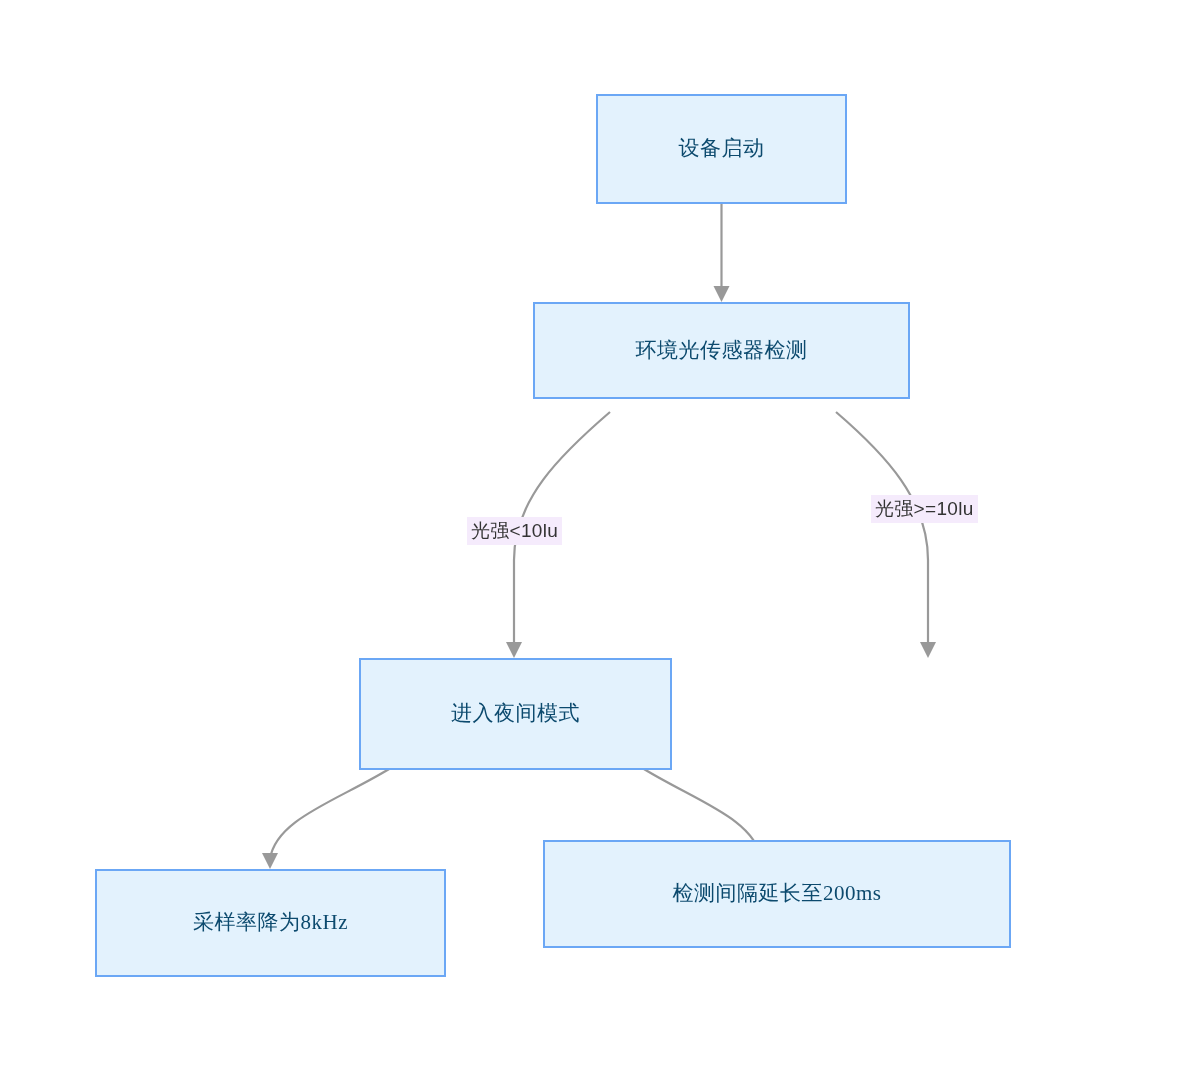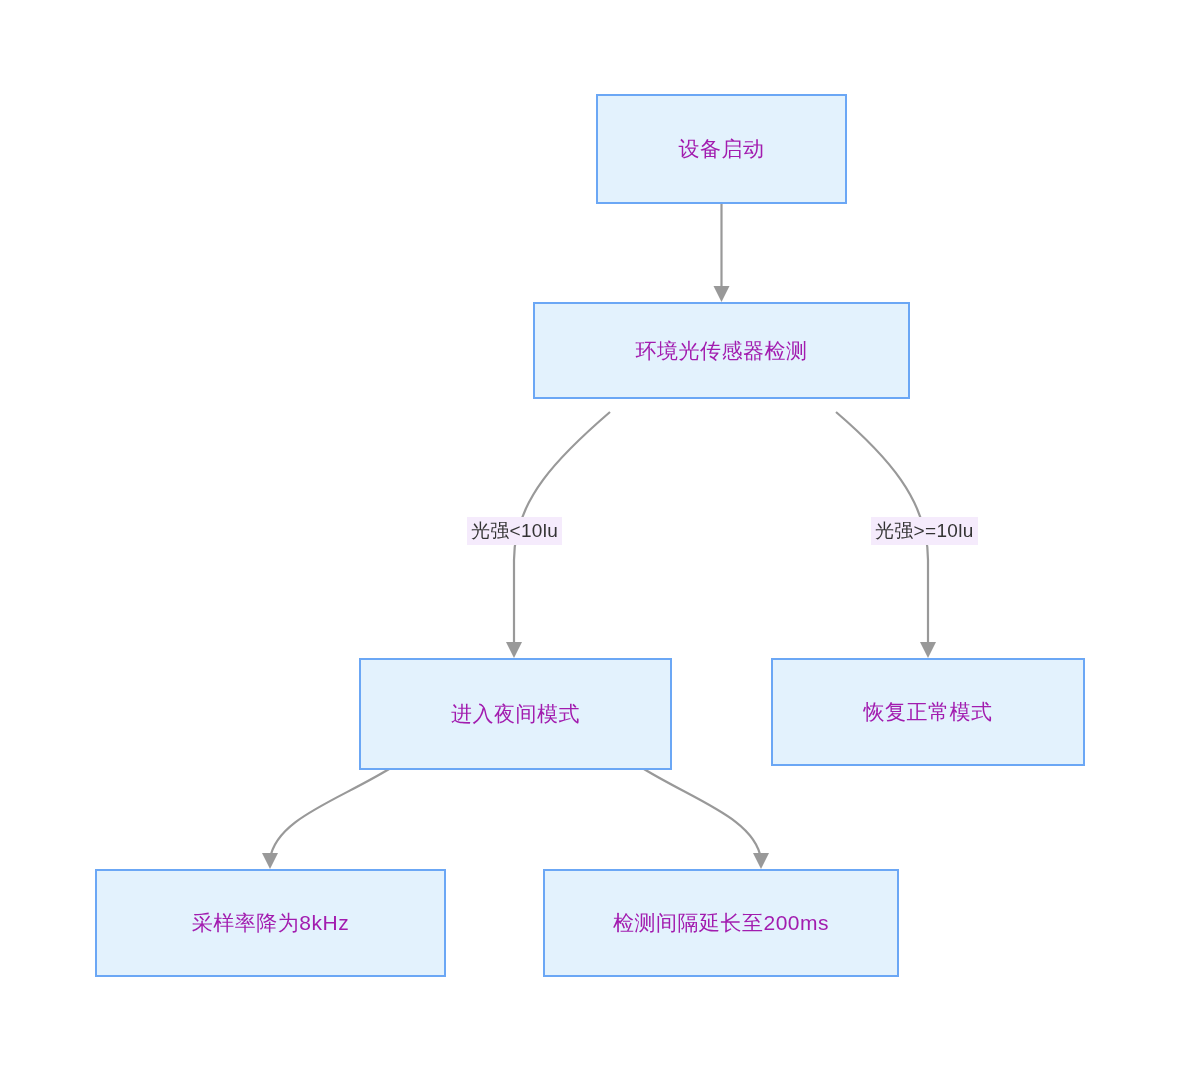--- a/index.html
+++ b/index.html
@@ -30,25 +30,26 @@
     pointer-events: none;
   }
   .node {
     position: absolute;
     box-sizing: border-box;
     background: #e3f2fd;
     border: 2px solid #6ba7f5;
     display: flex;
     align-items: center;
     justify-content: center;
-    color: #a21caf;
+    color: #0c4a6e;
     font-size: 21px;
     line-height: 1.3;
     text-align: center;
     letter-spacing: 0.5px;
+    font-family: Liberation Serif, serif;
   }
   .node-label {
     display: block;
     padding: 0 10px;
     white-space: nowrap;
   }
   .edge-label {
     position: absolute;
     background: #f5ebfc;
     color: #333333;
@@ -107,29 +108,26 @@
   </div>
 
   <div class="node" style="left:533px; top:302px; width:377px; height:97px;">
     <span class="node-label">环境光传感器检测</span>
   </div>
 
   <div class="node" style="left:359px; top:658px; width:313px; height:112px;">
     <span class="node-label">进入夜间模式</span>
   </div>
 
-  <div class="node" style="left:771px; top:658px; width:314px; height:108px;">
-    <span class="node-label">恢复正常模式</span>
-  </div>
 
   <div class="node" style="left:95px; top:869px; width:351px; height:108px;">
     <span class="node-label">采样率降为8kHz</span>
   </div>
 
-  <div class="node" style="left:543px; top:869px; width:356px; height:108px;">
+  <div class="node" style="left:543px; top:840px; width:468px; height:108px;">
     <span class="node-label">检测间隔延长至200ms</span>
   </div>
 
   <div class="edge-label" style="left:447px; top:517px;">光强&lt;10lu</div>
 
-  <div class="edge-label" style="left:851px; top:517px;">光强&gt;=10lu</div>
+  <div class="edge-label" style="left:851px; top:495px;">光强&gt;=10lu</div>
 
 </div>
 
 </body></html>

